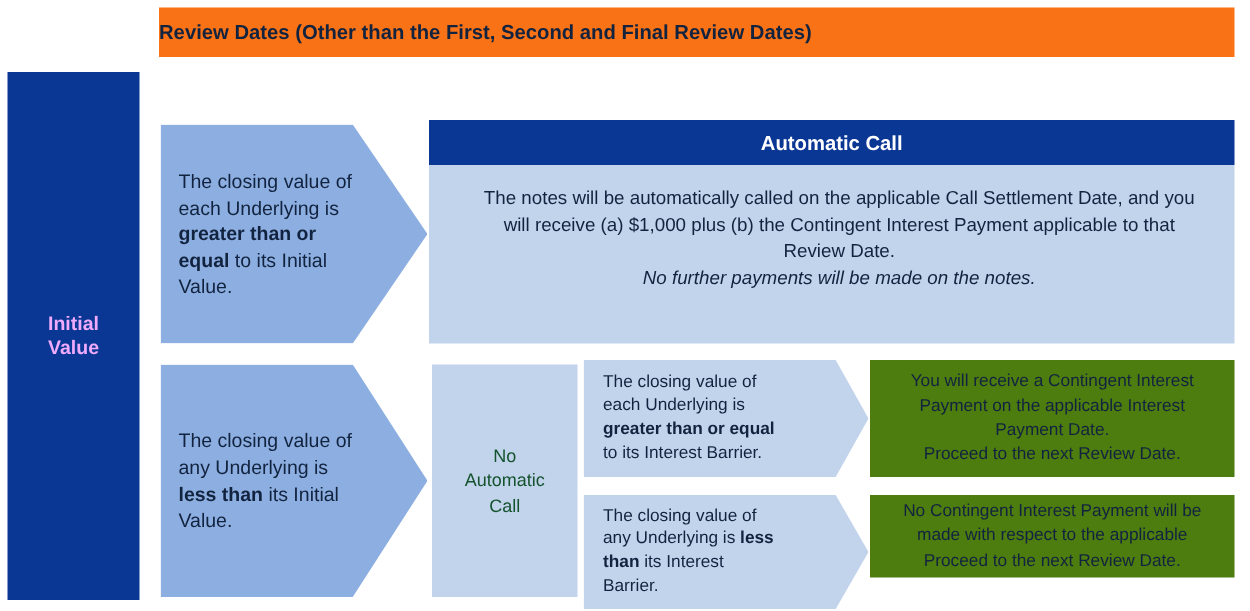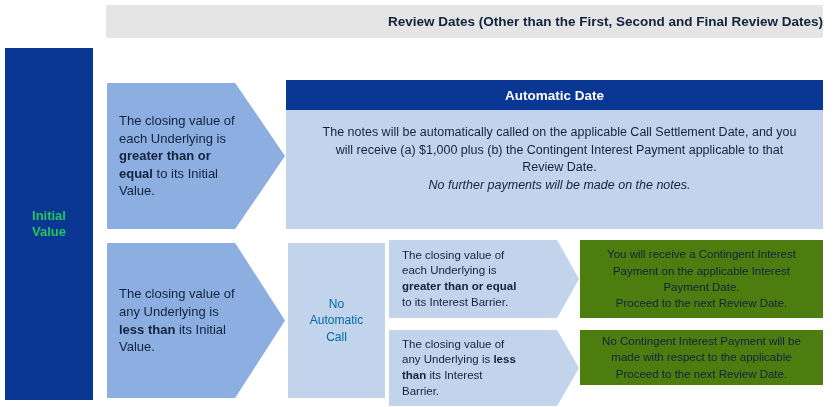--- a/index.html
+++ b/index.html
@@ -14,36 +14,36 @@
     background: #ffffff;
     font-family: "Liberation Sans", sans-serif;
     overflow: hidden;
   }
 
   
   .abs { position: absolute; box-sizing: border-box; }
 
   .navy-panel {
     background: #0A3694;
-    color: #22c55e;
+    color: #f0abfc;
     display: flex;
     align-items: center;
     justify-content: center;
     text-align: center;
     font-weight: bold;
     font-size: 13px;
     line-height: 1.25;
   }
 
   .band-header {
-    background: #e5e5e5;
+    background: #f97316;
     color: #12233f;
     display: flex;
     align-items: center;
-    justify-content: flex-end;
+    justify-content: flex-start;
     text-align: center;
     font-weight: bold;
     font-size: 13.5px;
   }
 
   .band-body {
     background: #ffffff;
     color: #12233f;
     font-size: 13px;
     line-height: 1.32;
@@ -68,21 +68,21 @@
     display: flex;
     align-items: center;
     color: #12233f;
     font-size: 11.5px;
     line-height: 1.36;
   }
   .arrow-small .txt { padding-left: 13px; padding-right: 62px; }
 
   .lightbox {
     background: #C2D4EC;
-    color: #0369a1;
+    color: #14532d;
     display: flex;
     align-items: center;
     justify-content: center;
     text-align: center;
     font-size: 12px;
     line-height: 1.38;
   }
 
   .call-header {
     background: #0A3694;
@@ -136,21 +136,21 @@
     </div>
   </div>
 
   <div class="abs arrow-big" style="left:107px; top:83px; width:178px; height:146px;">
     <div class="txt">
       <span>The closing value of each Underlying is </span><span class="b">greater than or equal</span><span> to its Initial Value.</span>
     </div>
   </div>
 
   <div class="abs call-header" style="left:286px; top:80px; width:537px; height:30px;">
-    <span>Automatic Date</span>
+    <span>Automatic Call</span>
   </div>
 
   <div class="abs call-body" style="left:286px; top:110px; width:537px; height:119px;">
     <div>The notes will be automatically called on the applicable Call Settlement Date, and you will receive (a) $1,000 plus (b) the Contingent Interest Payment applicable to that Review Date.</div>
     <div class="second">No further payments will be made on the notes.</div>
   </div>
 
   <div class="abs arrow-big" style="left:107px; top:243px; width:178px; height:155px;">
     <div class="txt">
       <span>The closing value of any Underlying is </span><span class="b">less than</span><span> its Initial Value.</span>

